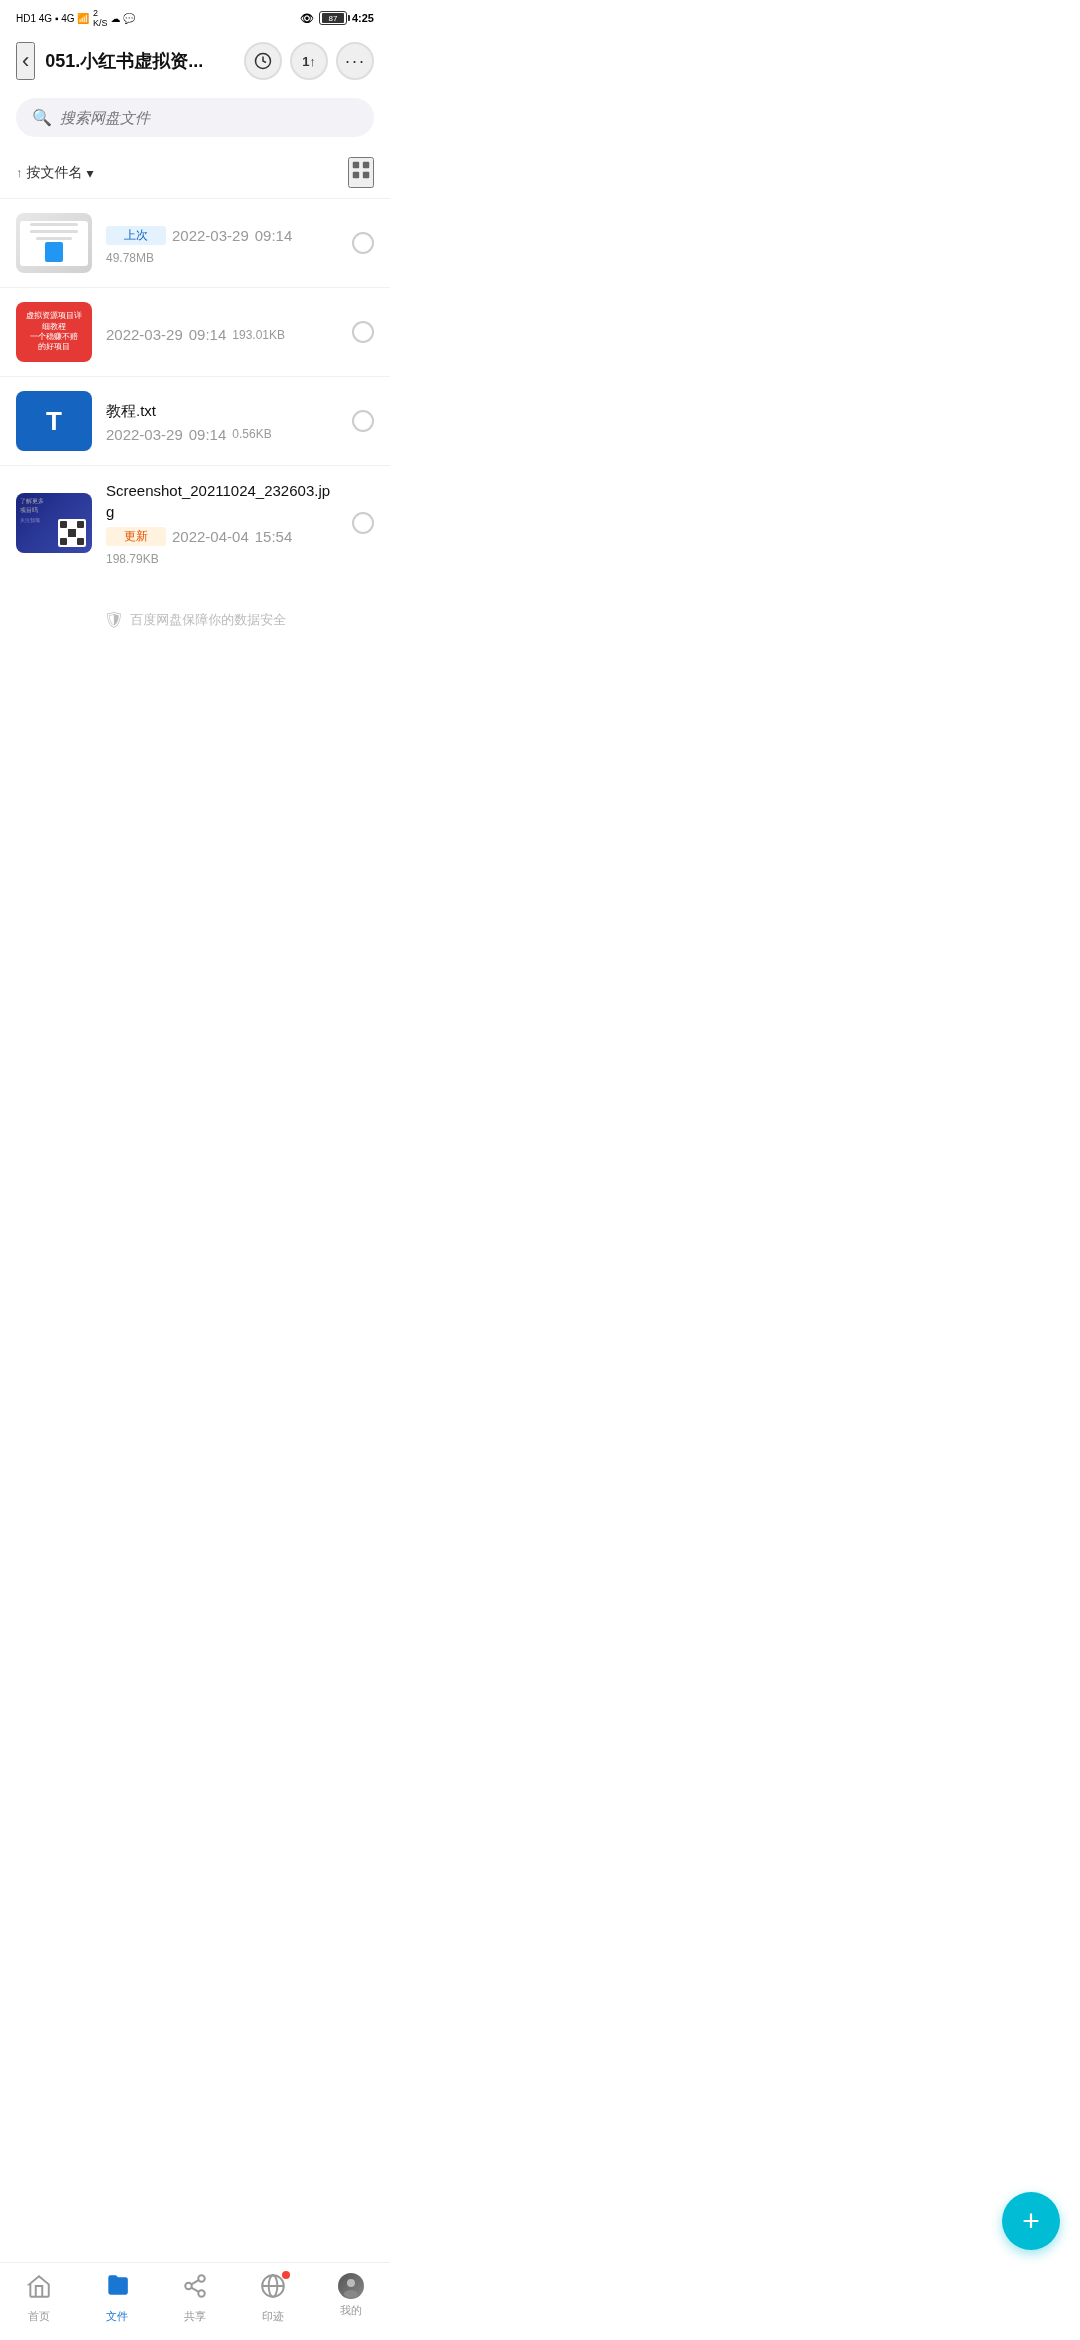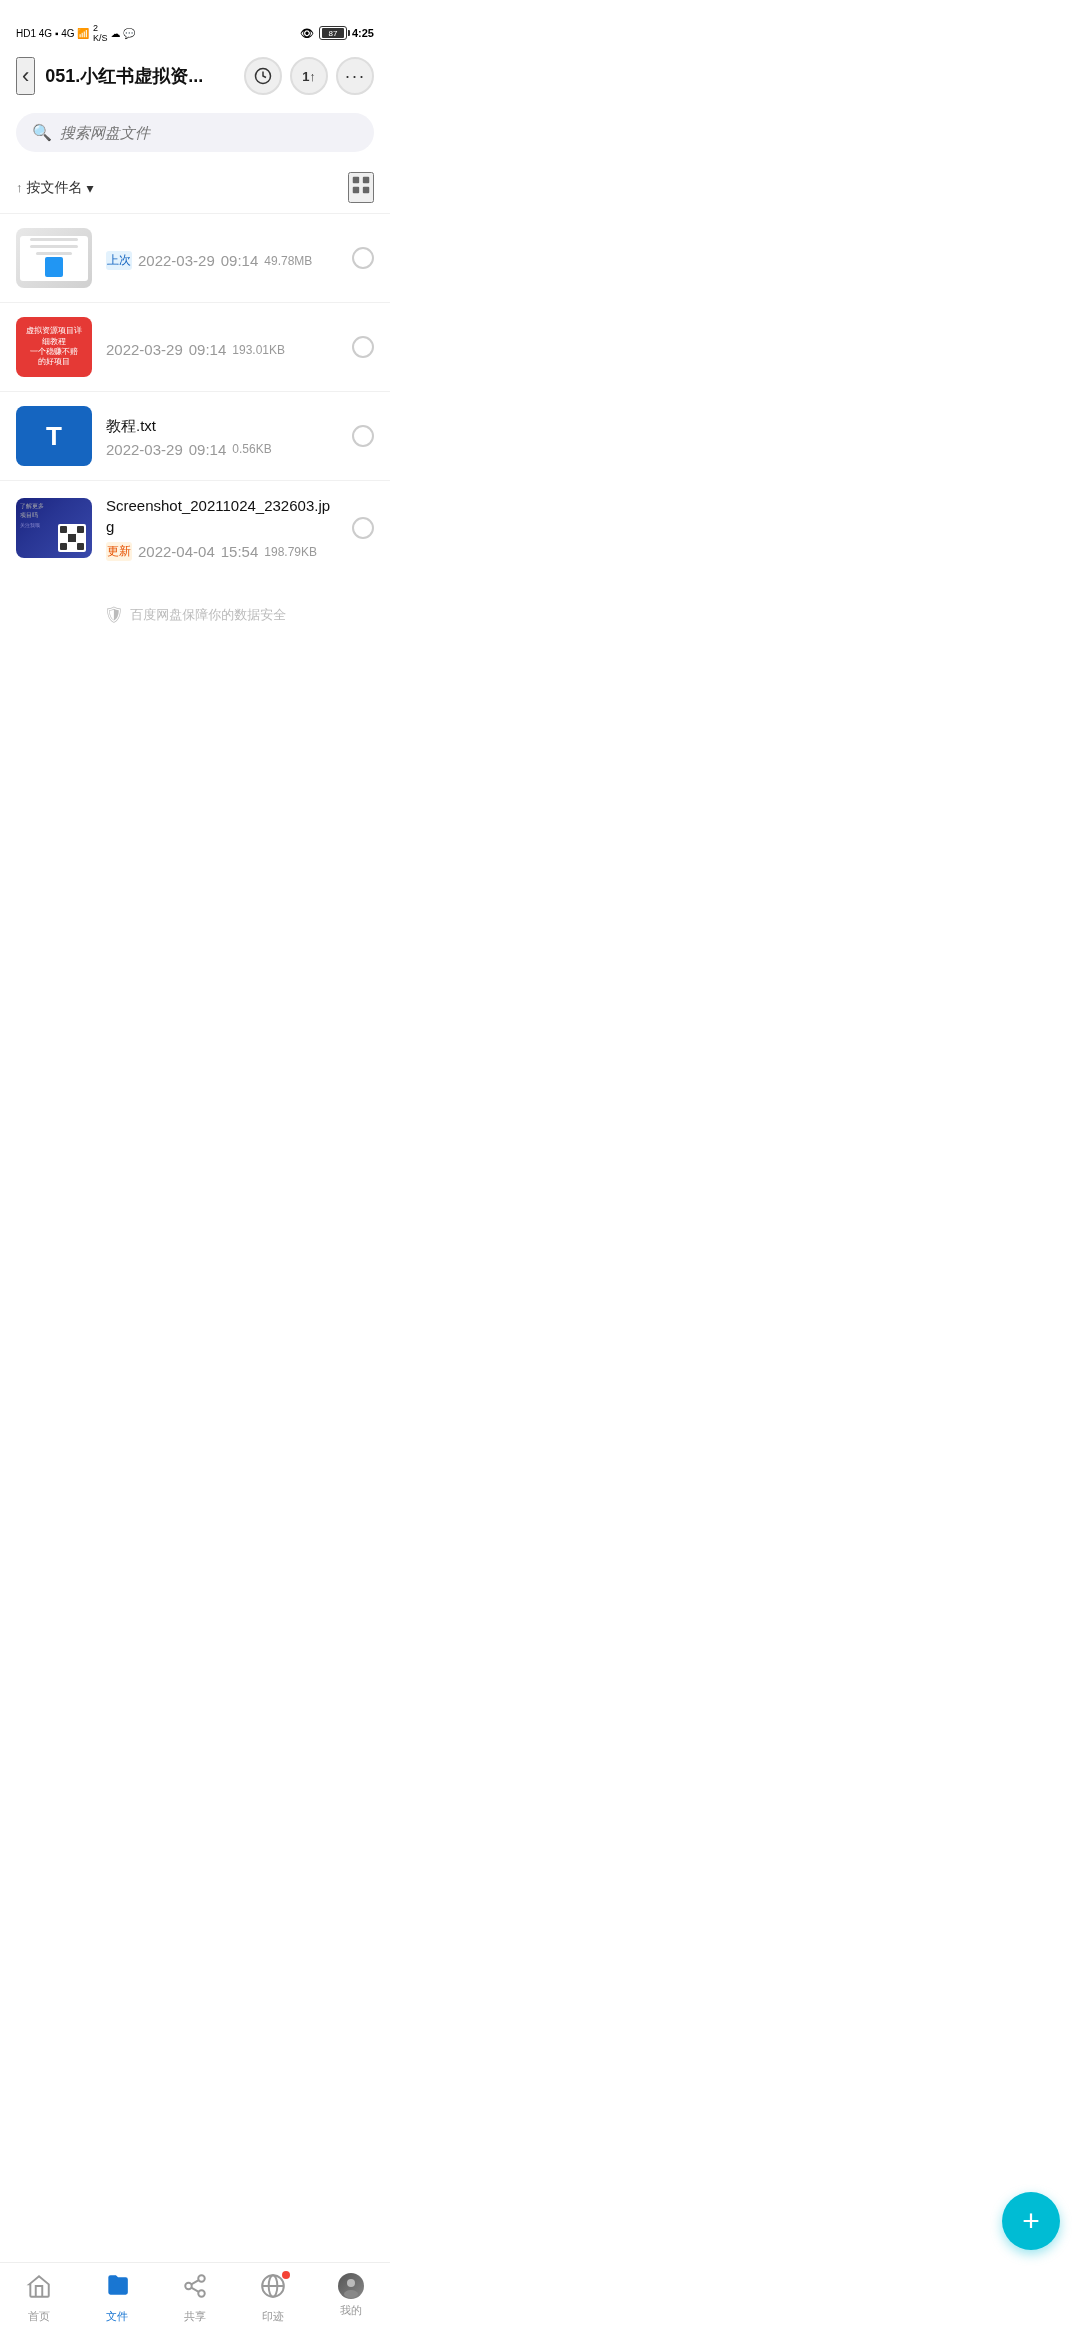--- a/index.html
+++ b/index.html
@@ -11,21 +11,21 @@
       font-family: -apple-system, 'PingFang SC', 'Helvetica Neue', sans-serif;
       overflow-x: hidden;
       position: relative;
     }
 
     
     .status-bar {
       display: flex;
       justify-content: space-between;
       align-items: center;
-      padding: 23px 16px 4px;
+      padding: 8px 16px 4px;
       font-size: 11px;
       font-weight: 500;
     }
     .status-left { display: flex; align-items: center; gap: 3px; font-size: 10px; }
     .status-right { display: flex; align-items: center; gap: 5px; font-size: 11px; font-weight: 600; }
     .battery {
       display: inline-flex; align-items: center;
       border: 1.5px solid #333; border-radius: 3px;
       padding: 1px 2px; font-size: 10px; position: relative;
     }
@@ -172,21 +172,21 @@
     }
     .file-meta {
       margin-top: 5px;
       display: flex;
       align-items: center;
       gap: 6px;
       flex-wrap: wrap;
     }
     .file-badge {
       font-size: 12px;
-      padding: 1px 1px;
+      padding: 1px 18px;
       border-radius: 3px;
       font-weight: 500;
     }
     .badge-blue { background: #e3f2fd; color: #1565C0; }
     .badge-orange { background: #fff3e0; color: #e65100; }
     .file-date { font-size: 15px; color: #999; }
     .file-size { font-size: 12px; color: #999; }
     .file-select {
       width: 22px; height: 22px;
       border: 2px solid #ccc;

